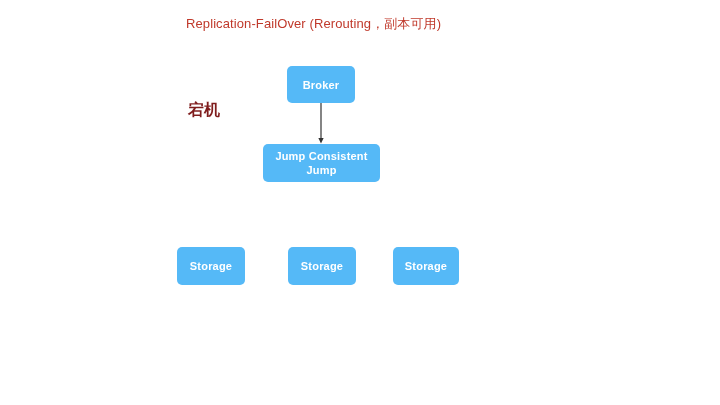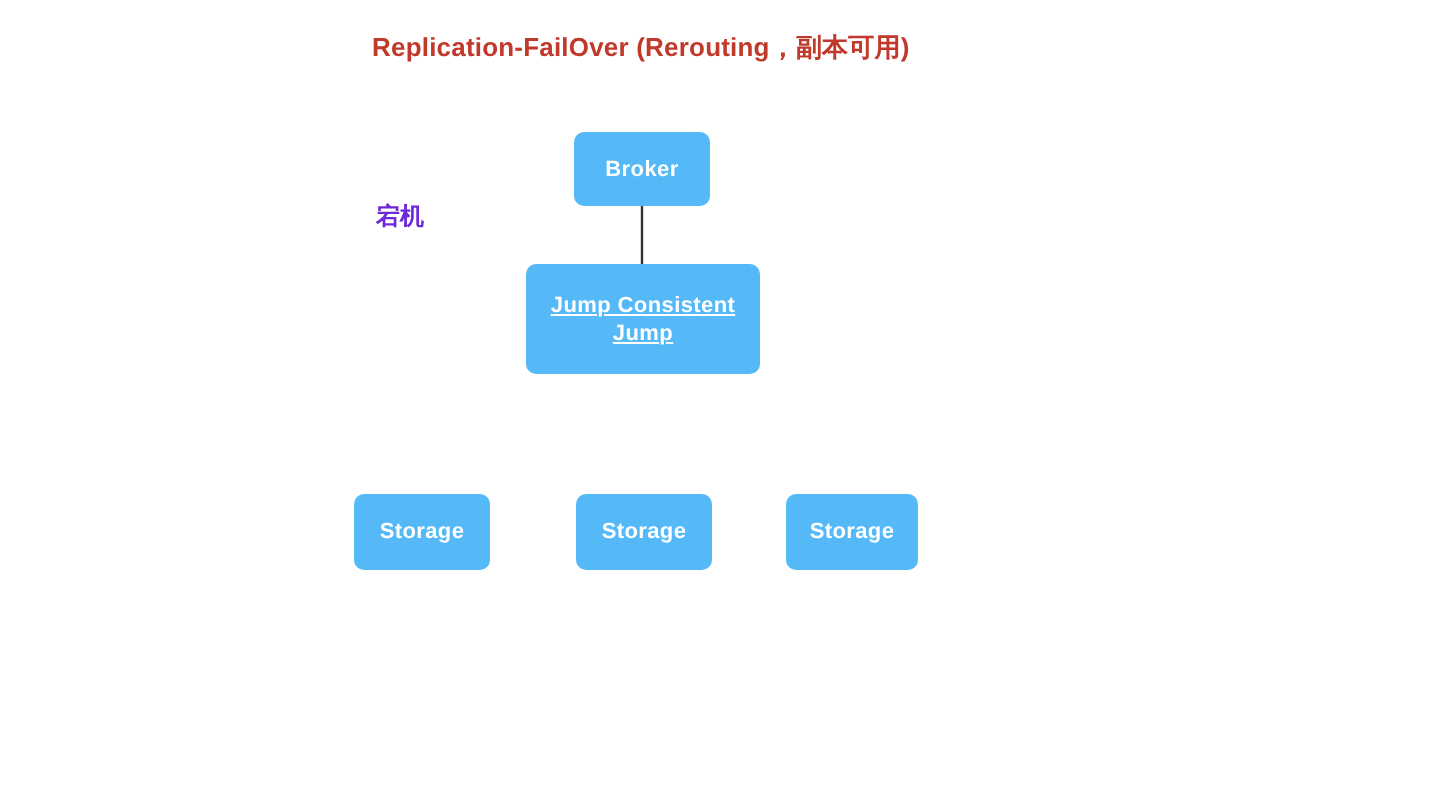--- a/index.html
+++ b/index.html
@@ -15,32 +15,32 @@
     width: 720px;
     height: 405px;
     background: #ffffff;
     overflow: hidden;
   }
   .diagram-title {
     position: absolute;
     left: 186px;
     top: 15px;
     font-size: 13px;
-    font-weight: 700;
+    font-weight: 400;
     color: #c0392b;
     white-space: nowrap;
     letter-spacing: 0.1px;
   }
   .annotation {
     position: absolute;
     left: 188px;
     top: 100px;
-    font-size: 12px;
+    font-size: 16px;
     font-weight: 700;
-    color: #6d28d9;
+    color: #7f1d1d;
     white-space: nowrap;
   }
   .node {
     position: absolute;
     box-sizing: border-box;
     background: #55b9f7;
     border-radius: 5px;
     color: #ffffff;
     font-size: 11px;
     font-weight: 700;
@@ -53,24 +53,23 @@
     padding: 0 6px;
   }
   #node-broker {
     left: 287px;
     top: 66px;
     width: 68px;
     height: 37px;
   }
   #node-jump-hash {
     left: 263px;
-    top: 132px;
+    top: 144px;
     width: 117px;
-    height: 55px;
-    text-decoration: underline;
+    height: 38px;
   }
   #node-storage-1 {
     left: 177px;
     top: 247px;
     width: 68px;
     height: 38px;
   }
   #node-storage-2 {
     left: 288px;
     top: 247px;

